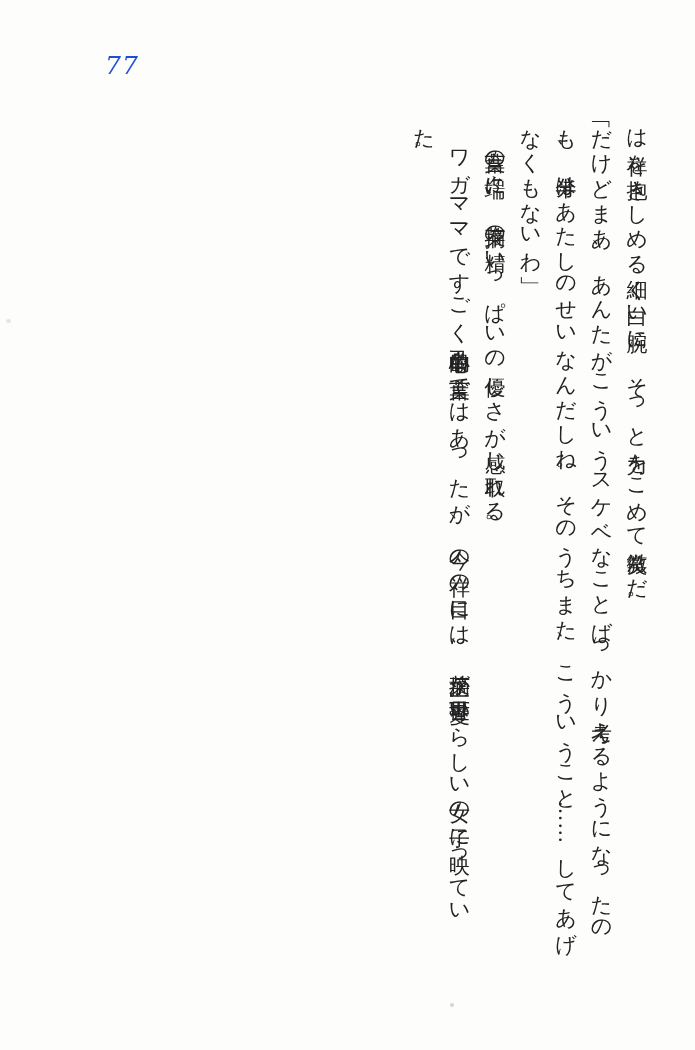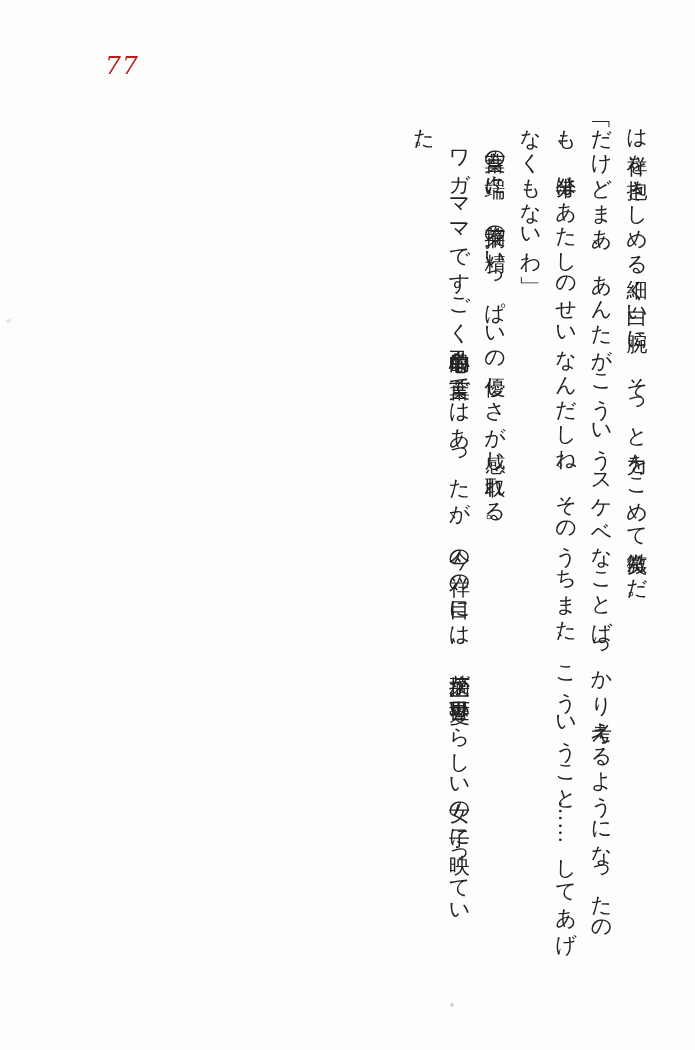--- a/index.html
+++ b/index.html
@@ -16,21 +16,21 @@
     font-family: "DejaVu Serif", "Liberation Serif", serif;
     color: #242424;
   }
   .page-number {
     position: absolute;
     left: 105px;
     top: 51px;
     font-size: 25px;
     font-style: italic;
     letter-spacing: 1px;
-    color: #b91c1c;
+    color: #1d4ed8;
     user-select: none;
   }
   .vtext {
     position: absolute;
     top: 114px;
     right: 41px;
     height: 832px;
     width: 252px;
     writing-mode: vertical-rl;
     -webkit-writing-mode: vertical-rl;

